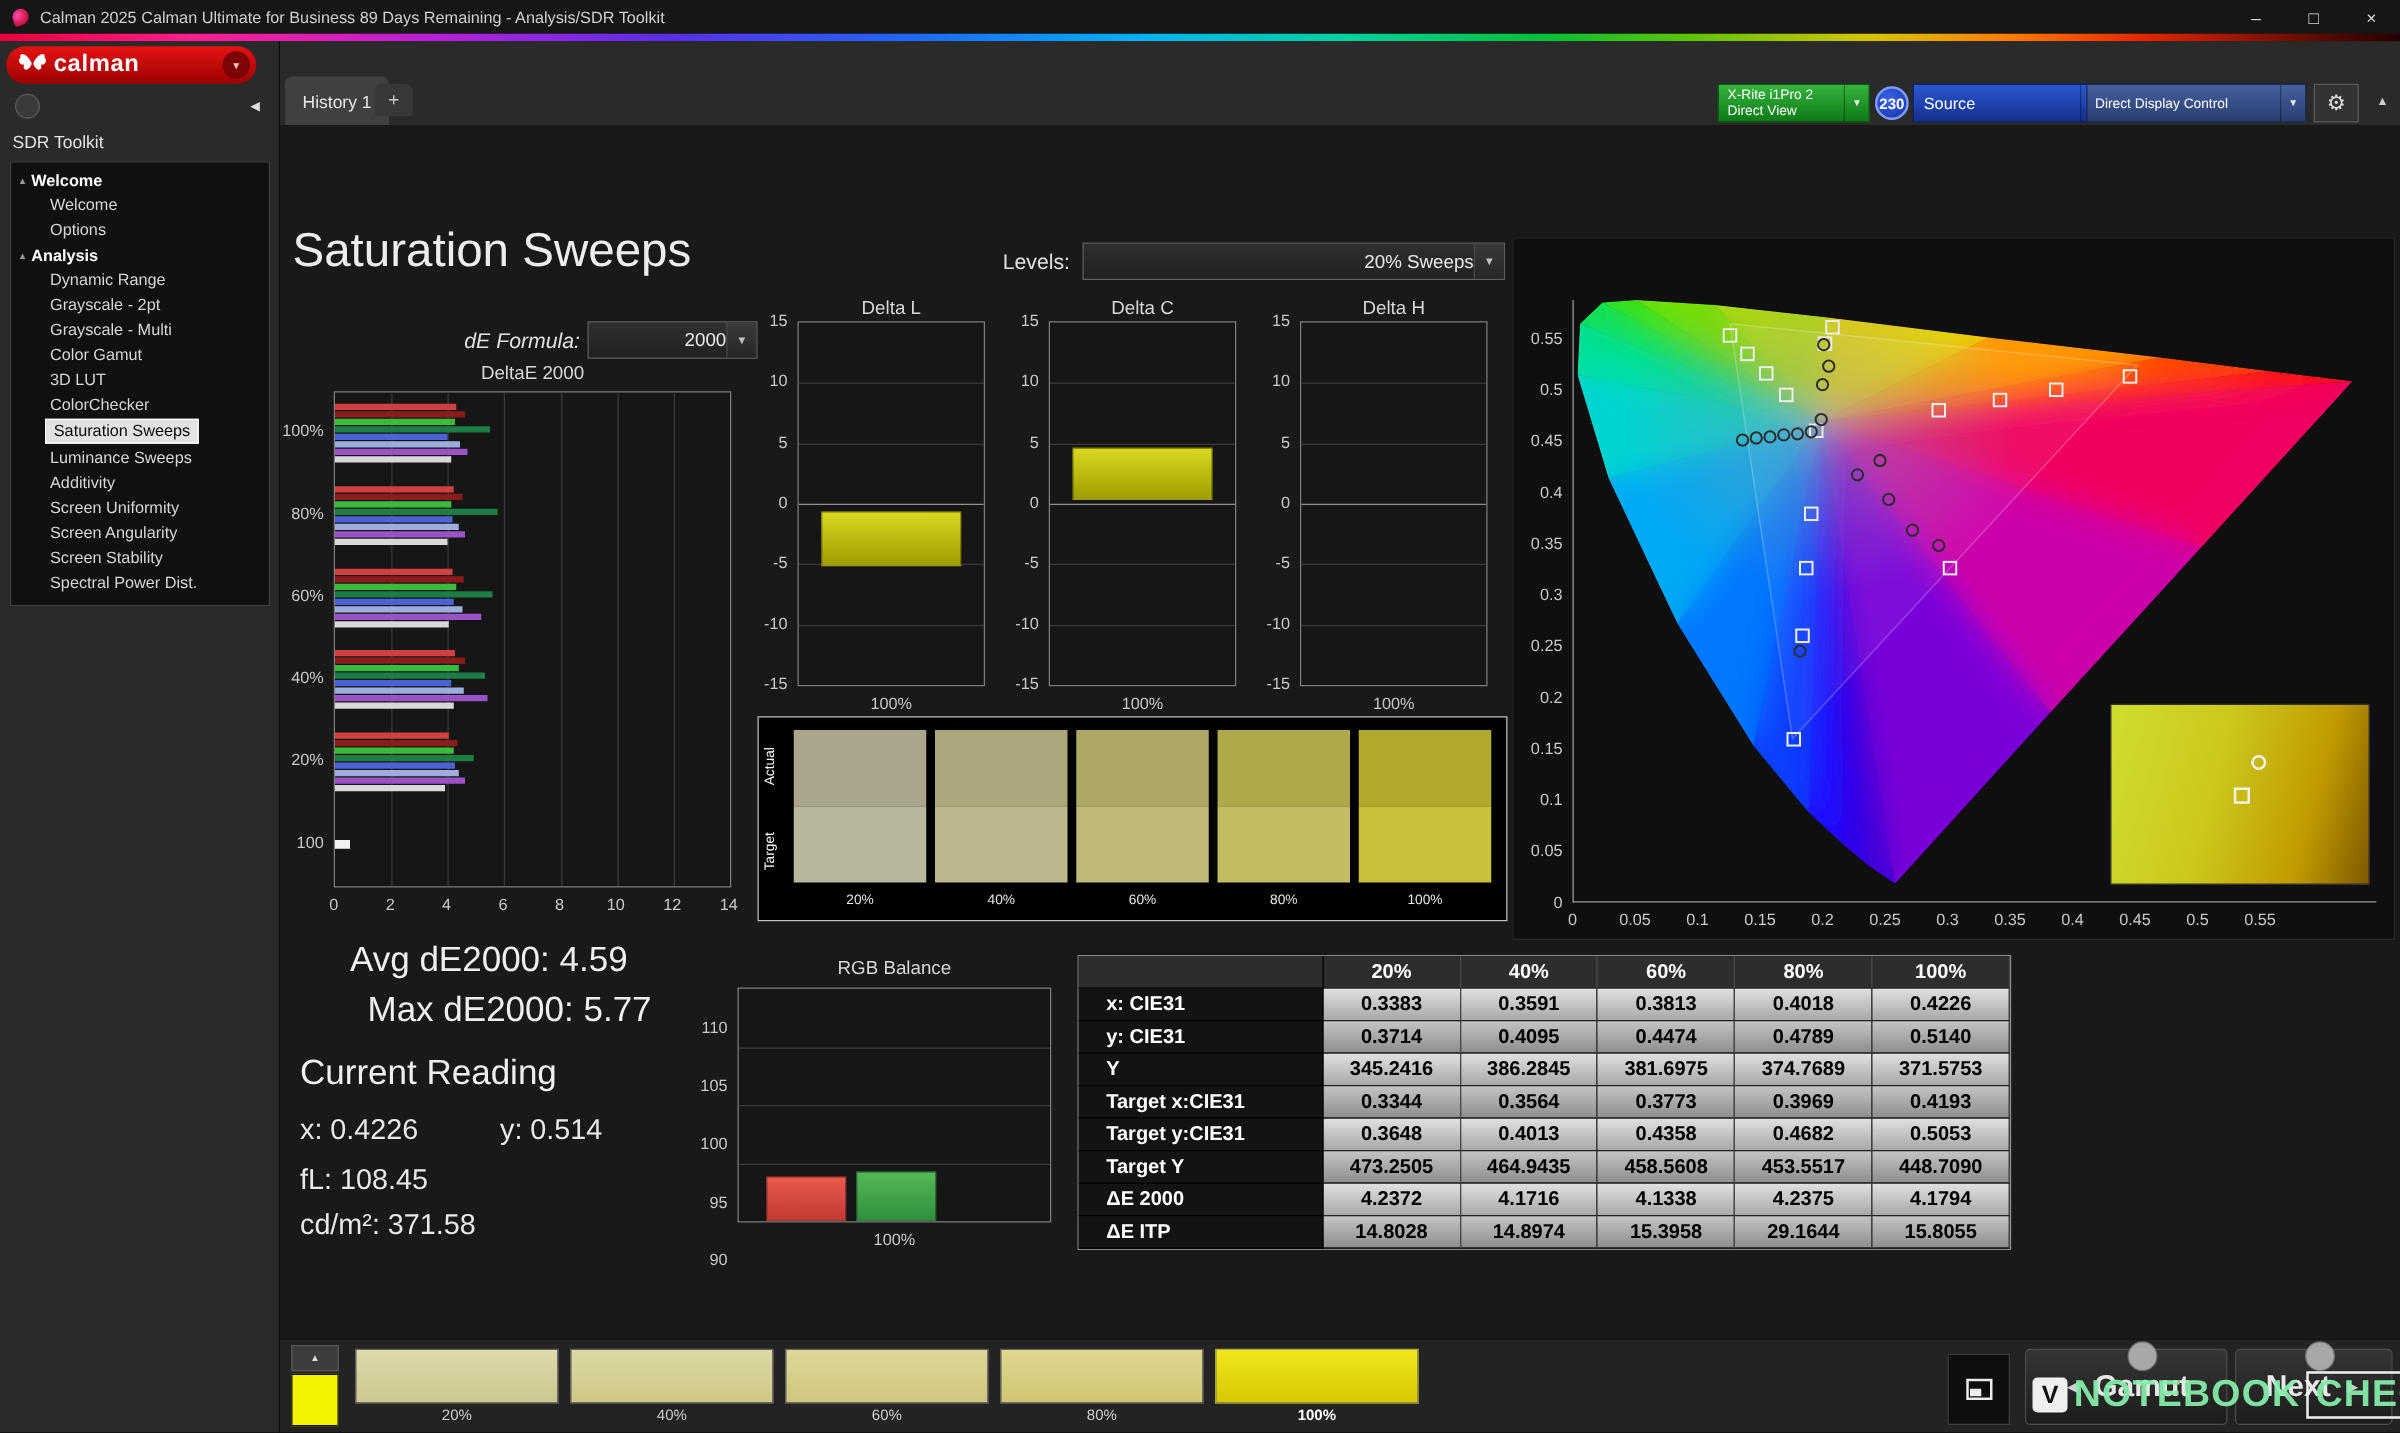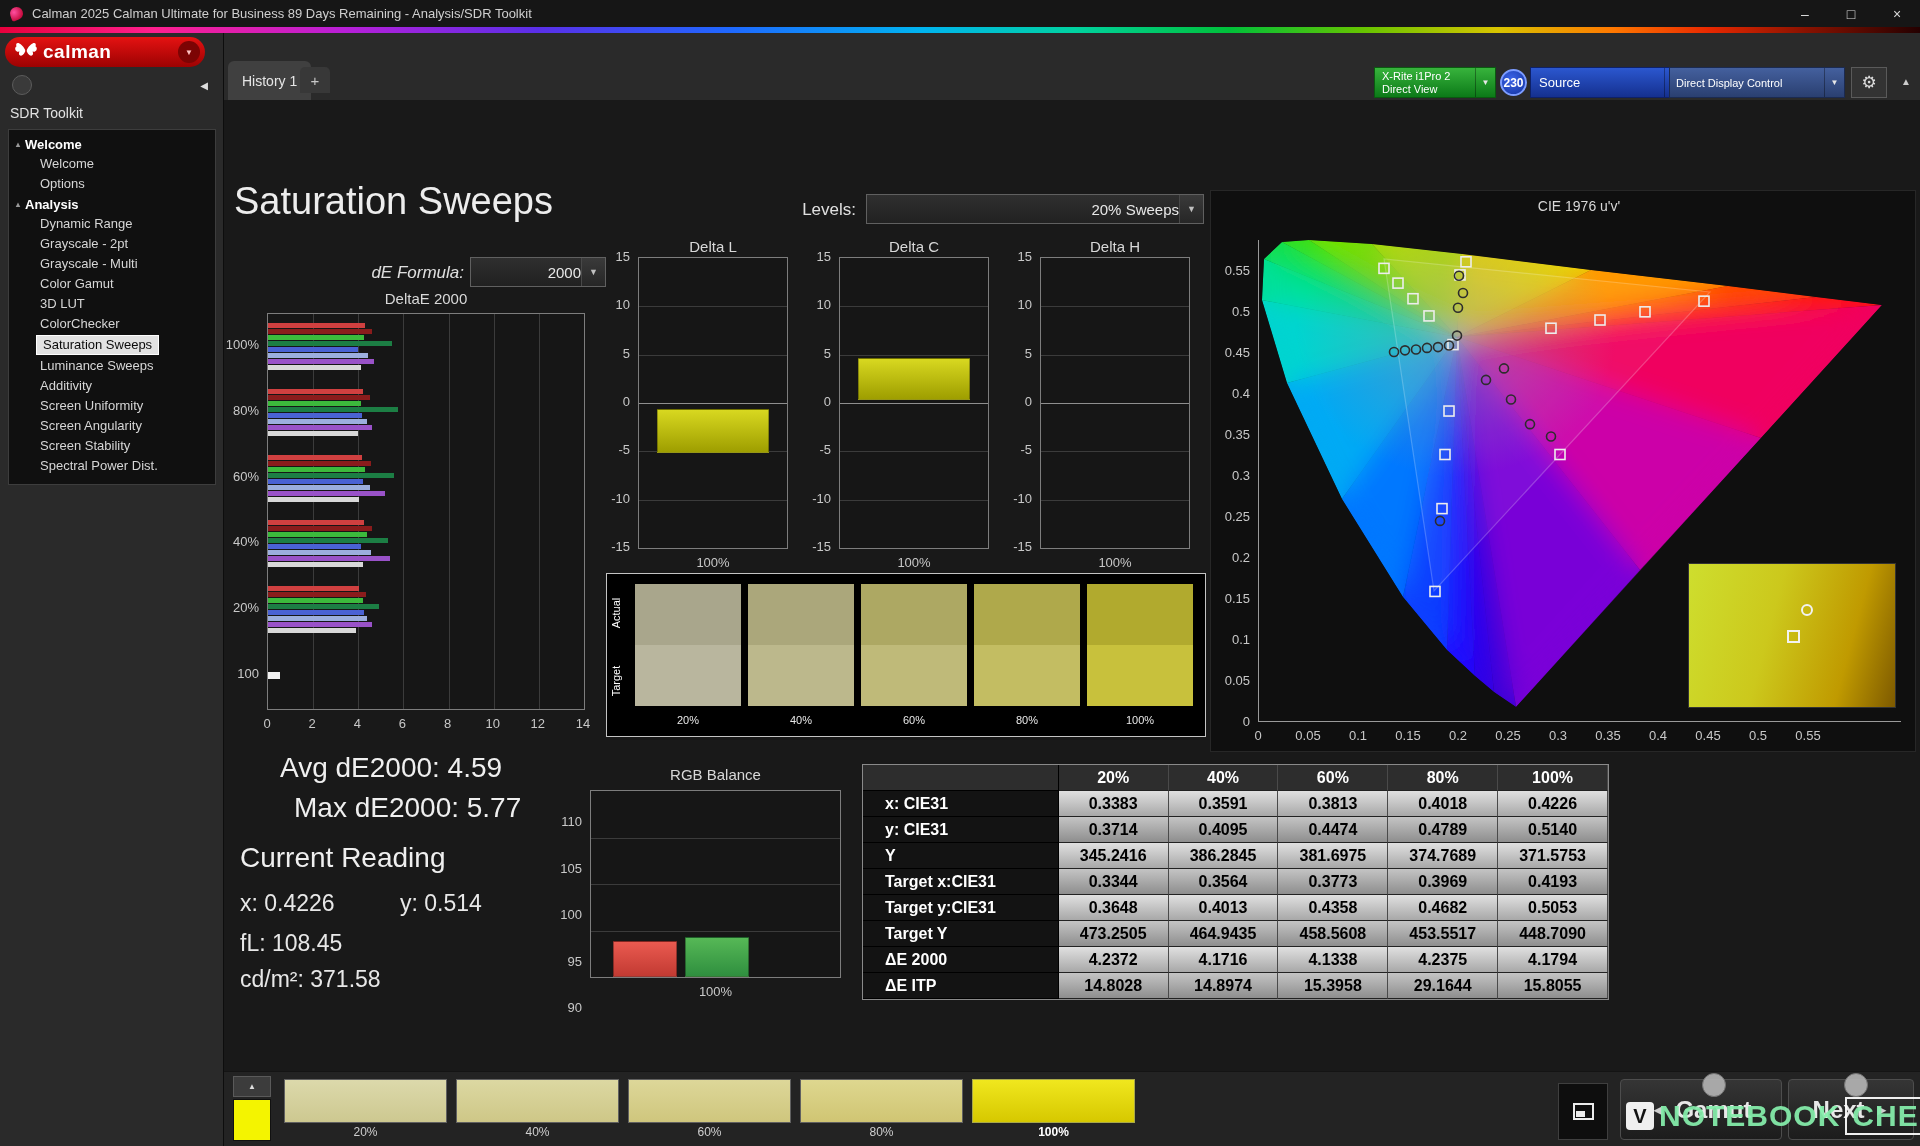--- a/index.html
+++ b/index.html
@@ -411,21 +411,20 @@
           </div>
           <div class="swcell" style="left: 480px;">
             <div class="swa" style="background: rgb(177, 170, 46);"></div>
             <div class="swt" style="background: rgb(200, 193, 60);"></div>
             <div class="swlab">100%</div>
           </div>
         </div>
     </div>
 
     <div class="cie-panel"></div>
-    <div class="chart-title cie-title">CIE 1976 u'v'</div>
     <div class="cie-axes"></div>
     <div class="ylabels cie-yticks">
         <div class="axis-lab" style="top: 474px;">0</div>
         <div class="axis-lab" style="top: 433px;">0.05</div>
         <div class="axis-lab" style="top: 392px;">0.1</div>
         <div class="axis-lab" style="top: 351px;">0.15</div>
         <div class="axis-lab" style="top: 310px;">0.2</div>
         <div class="axis-lab" style="top: 269px;">0.25</div>
         <div class="axis-lab" style="top: 228px;">0.3</div>
         <div class="axis-lab" style="top: 187px;">0.35</div>

